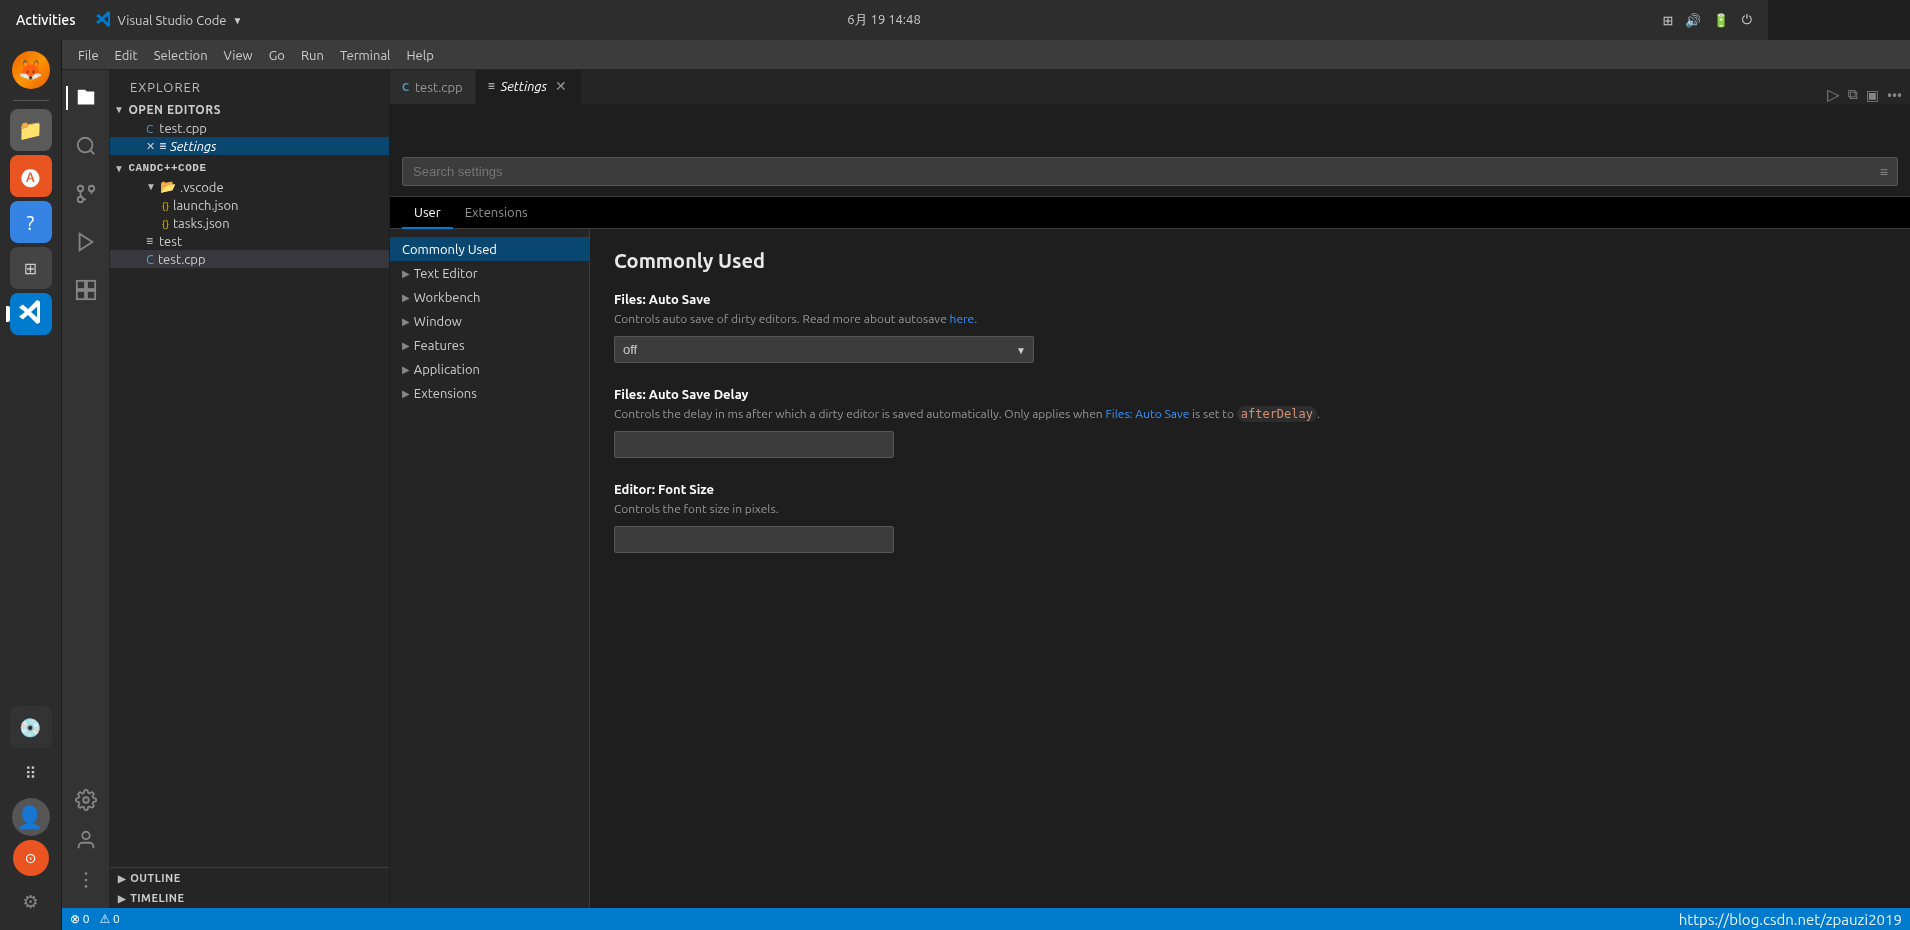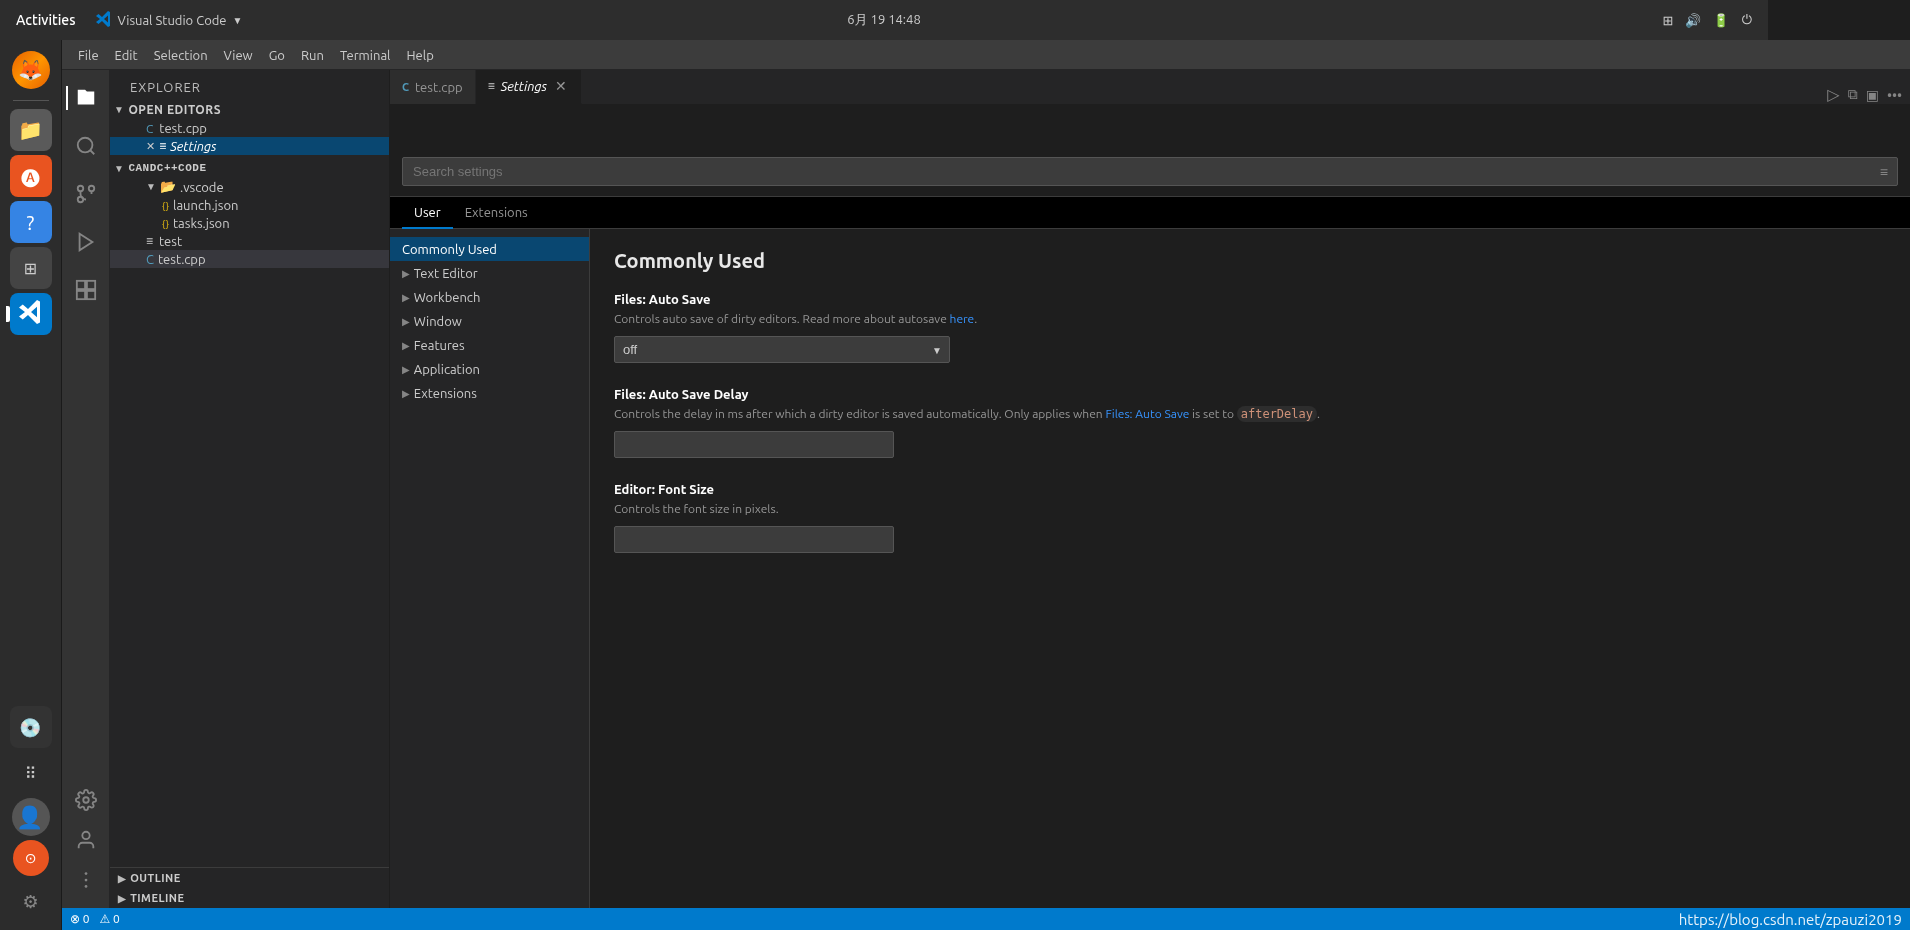--- a/index.html
+++ b/index.html
@@ -266,21 +266,21 @@
     .setting-desc {
       font-size: 12px;
       color: #969696;
       margin-bottom: 8px;
       line-height: 1.5;
     }
     .setting-desc a { color: #3794ff; text-decoration: none; }
     .setting-desc code { font-family: monospace; color: #ce9178; background: #2d2d2d; padding: 1px 4px; border-radius: 2px; }
     .select-wrapper {
       position: relative;
-      width: 336px;
+      width: 420px;
     }
     .select-wrapper select {
       width: 100%;
       background: #3c3c3c;
       border: 1px solid #555;
       color: #ccc;
       padding: 5px 28px 5px 8px;
       font-size: 13px;
       appearance: none;
       -webkit-appearance: none;

